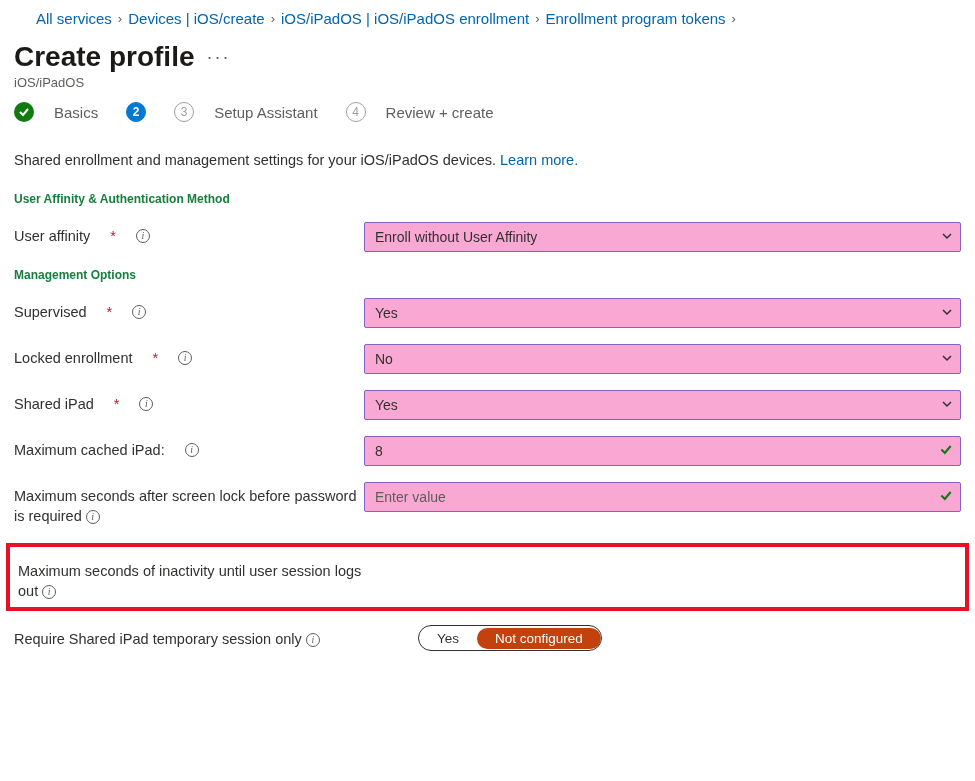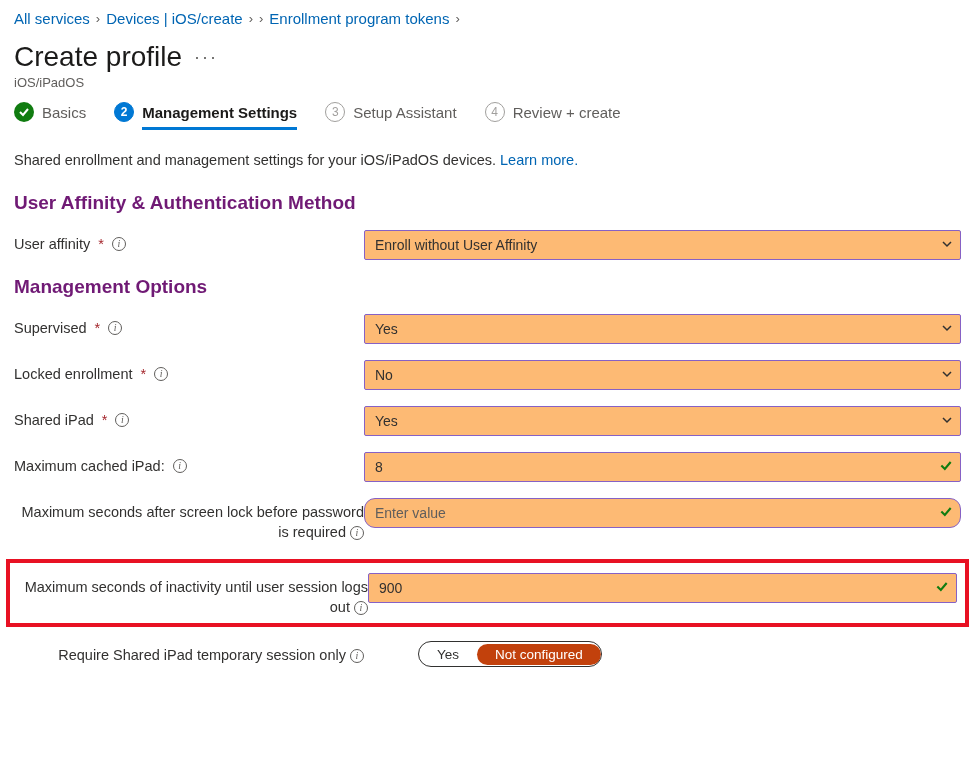--- a/index.html
+++ b/index.html
@@ -11,63 +11,64 @@
       padding: 10px 14px;
       width: 975px;
     }
     .breadcrumb {
       display: flex;
       align-items: center;
       gap: 6px;
       font-size: 15px;
       margin-bottom: 14px;
       flex-wrap: wrap;
+      margin-left: 22px;
     }
     .breadcrumb a { color: #0065b3; text-decoration: none; }
     .bc-sep { color: #605e5c; font-size: 13px; }
     .title-row { display: flex; align-items: center; gap: 12px; }
-    h1 { font-size: 28px; font-weight: 400; color: #1b1a19; }
+    h1 { font-size: 28px; font-weight: 700; color: #1b1a19; }
     .more-dots { font-size: 18px; color: #605e5c; letter-spacing: 2px; cursor: pointer; }
     .subtitle { font-size: 13px; color: #605e5c; margin-top: 2px; margin-bottom: 12px; }
     .tabs { display: flex; align-items: center; gap: 28px; border-bottom: none; margin-bottom: 22px; }
-    .tab { display: flex; align-items: center; gap: 8px; padding-bottom: 8px; cursor: pointer; color: #605e5c; font-size: 15px; }
+    .tab { display: flex; align-items: center; gap: 20px; padding-bottom: 8px; cursor: pointer; color: #605e5c; font-size: 15px; }
     .tab.active { color: #1b1a19; font-weight: 600; }
     .tab.active .tab-label { border-bottom: 3px solid #0078d4; padding-bottom: 6px; margin-bottom: -9px; }
     .tab-icon-circle {
       width: 20px; height: 20px; border-radius: 50%; display: inline-flex;
       align-items: center; justify-content: center; font-size: 12px;
       border: 1px solid #a19f9d; color: #a19f9d; background: #fff;
     }
     .tab-icon-circle.blue { background: #0078d4; border-color: #0078d4; color: #fff; }
     .tab-icon-check {
       width: 20px; height: 20px; border-radius: 50%; display: inline-flex;
       align-items: center; justify-content: center; background: #107c10; color: #fff;
     }
     .desc { font-size: 14.5px; color: #323130; margin-bottom: 24px; }
     .desc a { color: #0065b3; text-decoration: none; }
-    .section-h { font-weight: 600; font-size: 19px; color: #701a75; margin-bottom: 16px; margin-top: 6px; }
+    .section-h { font-weight: 600; font-size: 12px; color: #15803d; margin-bottom: 16px; margin-top: 6px; }
     .form-row { display: flex; align-items: flex-start; margin-bottom: 16px; width: 100%; }
-    .label-col { width: 350px; flex-shrink: 0; font-size: 14.5px; color: #323130; display: flex; align-items: center; gap: 8px; padding-top: 4px; line-height: 1.4; text-align: right; }
+    .label-col { width: 350px; flex-shrink: 0; font-size: 14.5px; color: #323130; display: flex; align-items: center; gap: 20px; padding-top: 4px; line-height: 1.4; }
     .label-col.wrap { display: block; }
     .label-col.wrap .info-icon { vertical-align: middle; }
     .req { color: #a4262c; }
     .input-col { flex: 1; position: relative; }
     .info-icon {
       width: 14px; height: 14px; border-radius: 50%; border: 1px solid #605e5c;
       display: inline-flex; align-items: center; justify-content: center;
       font-size: 10px; color: #605e5c; font-style: italic; font-family: serif;
       cursor: pointer;
     }
     .select-box, .input-box {
       width: 100%; height: 30px; border: 1px solid #8661c5; border-radius: 2px;
-      padding: 0 30px 0 10px; font-size: 14px; color: #323130; background: #fdba74;
+      padding: 0 30px 0 10px; font-size: 14px; color: #323130; background: #f9a8d4;
       outline: none; display: flex; align-items: center; cursor: pointer;
     }
     .input-box { cursor: text; }
-    .input-box.placeholder { color: #605e5c; border-radius: 11px; }
+    .input-box.placeholder { color: #605e5c; }
     .chev {
       position: absolute; right: 8px; top: 50%; transform: translateY(-50%);
       pointer-events: none; color: #323130;
     }
     .check-ind {
       position: absolute; right: 8px; top: 50%; transform: translateY(-50%);
       color: #107c10; pointer-events: none;
     }
     .highlight-box { border: 4px solid #e81123; padding: 10px 8px 6px 8px; margin: 0 -8px 14px -8px; }
     .highlight-box .form-row { margin-bottom: 0; }
@@ -77,20 +78,21 @@
     .toggle-opt.unselected { color: #323130; }
   </style>
 </head>
 <body>
 
 <nav class="breadcrumb">
   <a href="#">All services</a>
   <span class="bc-sep">›</span>
   <a href="#">Devices | iOS/create</a>
   <span class="bc-sep">›</span>
+  <a href="#">iOS/iPadOS | iOS/iPadOS enrollment</a>
   <span class="bc-sep">›</span>
   <a href="#">Enrollment program tokens</a>
   <span class="bc-sep">›</span>
 </nav>
 
 <div class="title-row">
   <h1>Create profile</h1>
   <span class="more-dots">···</span>
 </div>
 <div class="subtitle">iOS/iPadOS</div>
@@ -99,21 +101,20 @@
   <div class="tab">
     <span class="tab-icon-check">
       <svg width="12" height="12" viewBox="0 0 12 12">
           <path d="M2 6 L5 9 L10 3" stroke="#fff" stroke-width="2" fill="none"></path>
         </svg>
     </span>
     <span class="tab-label">Basics</span>
   </div>
   <div class="tab active">
     <span class="tab-icon-circle blue">2</span>
-    <span class="tab-label">Management Settings</span>
   </div>
   <div class="tab">
     <span class="tab-icon-circle">3</span>
     <span class="tab-label">Setup Assistant</span>
   </div>
   <div class="tab">
     <span class="tab-icon-circle">4</span>
     <span class="tab-label">Review + create</span>
   </div>
 </div>
@@ -231,30 +232,20 @@
     </span>
   </div>
 </div>
 
 <div class="highlight-box">
   <div class="form-row">
     <div class="label-col wrap">
       <span>Maximum seconds of inactivity until user session logs out</span>
       <span class="info-icon">i</span>
     </div>
-    <div class="input-col">
-      <div class="input-box">
-        <span>900</span>
-      </div>
-      <span class="check-ind">
-        <svg width="14" height="14" viewBox="0 0 12 12">
-            <path d="M2 6 L5 9 L10 3" stroke="#107c10" stroke-width="1.8" fill="none"></path>
-          </svg>
-      </span>
-    </div>
   </div>
 </div>
 
 <div class="form-row">
   <div class="label-col wrap">
     <span>Require Shared iPad temporary session only</span>
     <span class="info-icon">i</span>
   </div>
   <div class="input-col" style="padding-left:54px;">
     <div class="toggle-group">

